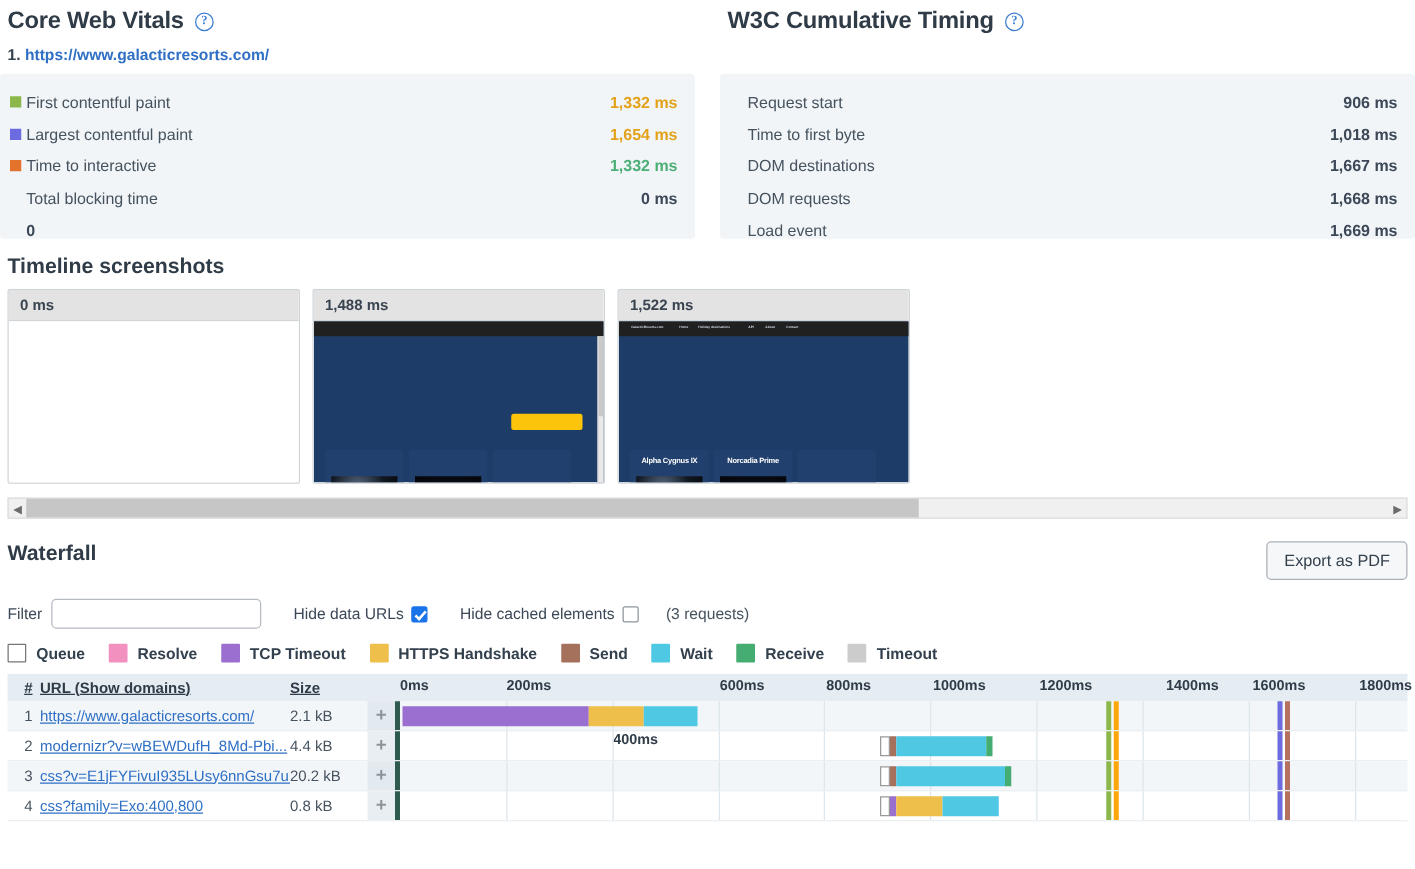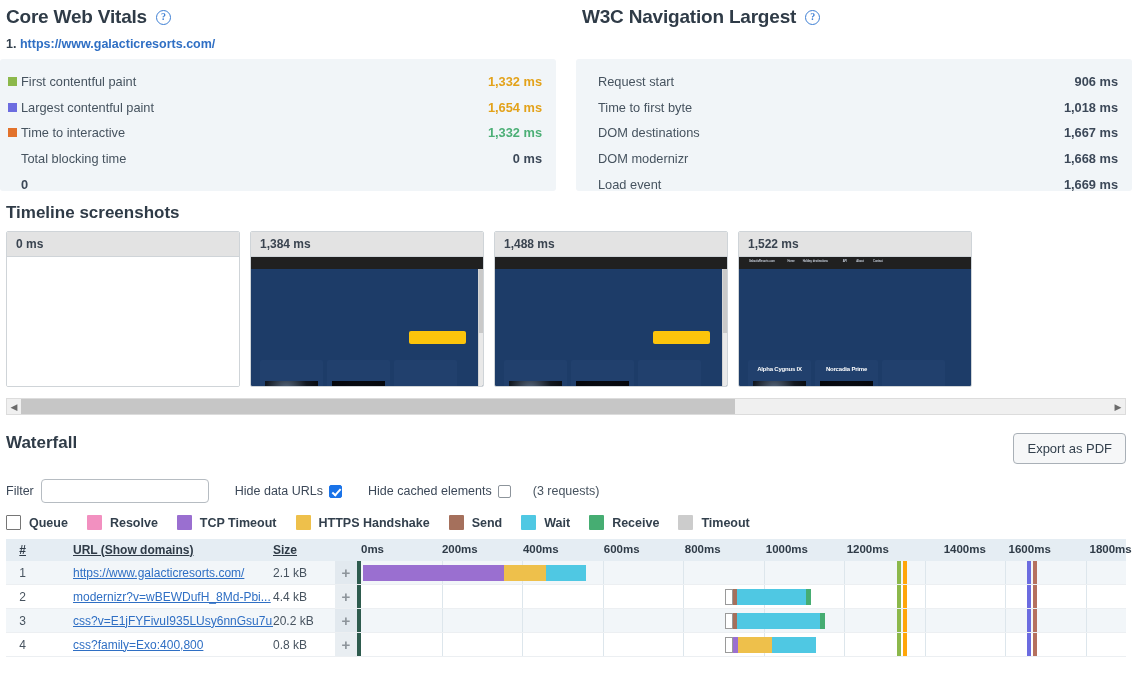--- a/index.html
+++ b/index.html
@@ -221,21 +221,21 @@
 
   
   .wf-table { margin: 9px 6px 0 6px; }
   .wf-thead {
     display: flex; align-items: center;
     background: #e5edf3;
     height: 22px;
     font-size: 12px; font-weight: 700; color: #2f3b47;
   }
   .col-num { width: 26px; text-align: right; padding-right: 6px; flex: 0 0 26px; }
-  .col-url { width: 200px; flex: 0 0 200px; margin-left: 41px; }
+  .col-url { width: 200px; flex: 0 0 200px; }
   .col-size { width: 62px; flex: 0 0 62px; }
   .col-plus { width: 22px; flex: 0 0 22px; text-align: center; }
   .col-bars { flex: 1 1 auto; position: relative; height: 100%; }
   .col-url u, .col-size u { text-decoration: underline; }
 
   .tick-label {
     position: absolute; top: 4px;
     font-size: 11.5px; font-weight: 700; color: #2f3b47;
     white-space: nowrap;
   }
@@ -307,75 +307,56 @@
         </div>
         <div class="metric-row">
           <span class="metric-swatch empty"></span>
           <span class="metric-value plain">0</span>
         </div>
       </div>
     </div>
 
     <div class="metric-col right">
       <div class="section-title">
-        <span>W3C Navigation Largest</span>
+        <span>W3C Cumulative Timing</span>
         <span class="help-icon">?</span>
       </div>
       <div class="url-line" style="visibility:hidden">&nbsp;</div>
       <div class="metric-box right">
         <div class="metric-row">
           <span class="metric-label">Request start</span>
           <span class="metric-value plain">906 ms</span>
         </div>
         <div class="metric-row">
           <span class="metric-label">Time to first byte</span>
           <span class="metric-value plain">1,018 ms</span>
         </div>
         <div class="metric-row">
           <span class="metric-label">DOM destinations</span>
           <span class="metric-value plain">1,667 ms</span>
         </div>
         <div class="metric-row">
-          <span class="metric-label">DOM modernizr</span>
+          <span class="metric-label">DOM requests</span>
           <span class="metric-value plain">1,668 ms</span>
         </div>
         <div class="metric-row">
           <span class="metric-label">Load event</span>
           <span class="metric-value plain">1,669 ms</span>
         </div>
       </div>
     </div>
   </div>
 
   <div class="timeline-title">Timeline screenshots</div>
 
   <div class="shots-viewport">
     <div class="shots-strip" id="shots-strip">
         <div class="shot">
           <div class="shot-head">0 ms</div>
           <div class="shot-body"></div>
-        </div>
-        <div class="shot">
-          <div class="shot-head">1,384 ms</div>
-          <div class="shot-body">
-            <div class="fp">
-              <div class="fp-nav"></div>
-              <div class="fp-btn"></div>
-              <div class="fp-card" style="left: 9px;">
-                <div class="ph" style="background: radial-gradient(circle at 40% 30%, rgb(91, 109, 133) 0%, rgb(18, 24, 32) 55%, rgb(5, 7, 10) 100%);"></div>
-              </div>
-              <div class="fp-card" style="left: 76px;">
-                <div class="ph" style="background: radial-gradient(circle at 52% 95%, rgb(224, 138, 74) 0%, rgb(138, 58, 26) 16%, rgb(10, 12, 20) 48%, rgb(4, 6, 10) 100%);"></div>
-              </div>
-              <div class="fp-card" style="left: 143px;"></div>
-              <div class="fp-scroll">
-                <i></i>
-              </div>
-            </div>
-          </div>
         </div>
         <div class="shot">
           <div class="shot-head">1,488 ms</div>
           <div class="shot-body">
             <div class="fp">
               <div class="fp-nav"></div>
               <div class="fp-btn"></div>
               <div class="fp-card" style="left: 9px;">
                 <div class="ph" style="background: radial-gradient(circle at 40% 30%, rgb(91, 109, 133) 0%, rgb(18, 24, 32) 55%, rgb(5, 7, 10) 100%);"></div>
               </div>
@@ -482,21 +463,21 @@
     <div class="wf-thead">
       <div class="col-num"><u>#</u></div>
       <div class="col-url">
         <u>URL (</u><u style="cursor:pointer">Show domains</u><u>)</u>
       </div>
       <div class="col-size"><u>Size</u></div>
       <div class="col-plus"></div>
       <div class="col-bars" id="axis-ticks">
           <div class="tick-label" style="left: 0%; margin-left: 4px;">0ms</div>
           <div class="tick-label" style="left: 10.5263%; margin-left: 4px;">200ms</div>
-          <div class="tick-label" style="left: 21.0526%; margin-left: 4px;">400ms</div>
+          <div class="tick-label" style="left: 21.0526%; margin-left: 4px; margin-top: 43px;">400ms</div>
           <div class="tick-label" style="left: 31.5789%; margin-left: 4px;">600ms</div>
           <div class="tick-label" style="left: 42.1053%; margin-left: 4px;">800ms</div>
           <div class="tick-label" style="left: 52.6316%; margin-left: 4px;">1000ms</div>
           <div class="tick-label" style="left: 63.1579%; margin-left: 4px;">1200ms</div>
           <div class="tick-label" style="left: 73.6842%; margin-left: 20px;">1400ms</div>
           <div class="tick-label" style="left: 84.2105%; margin-left: 4px;">1600ms</div>
           <div class="tick-label" style="left: 94.7368%; margin-left: 4px;">1800ms</div>
         </div>
     </div>
     <div id="wf-rows">

